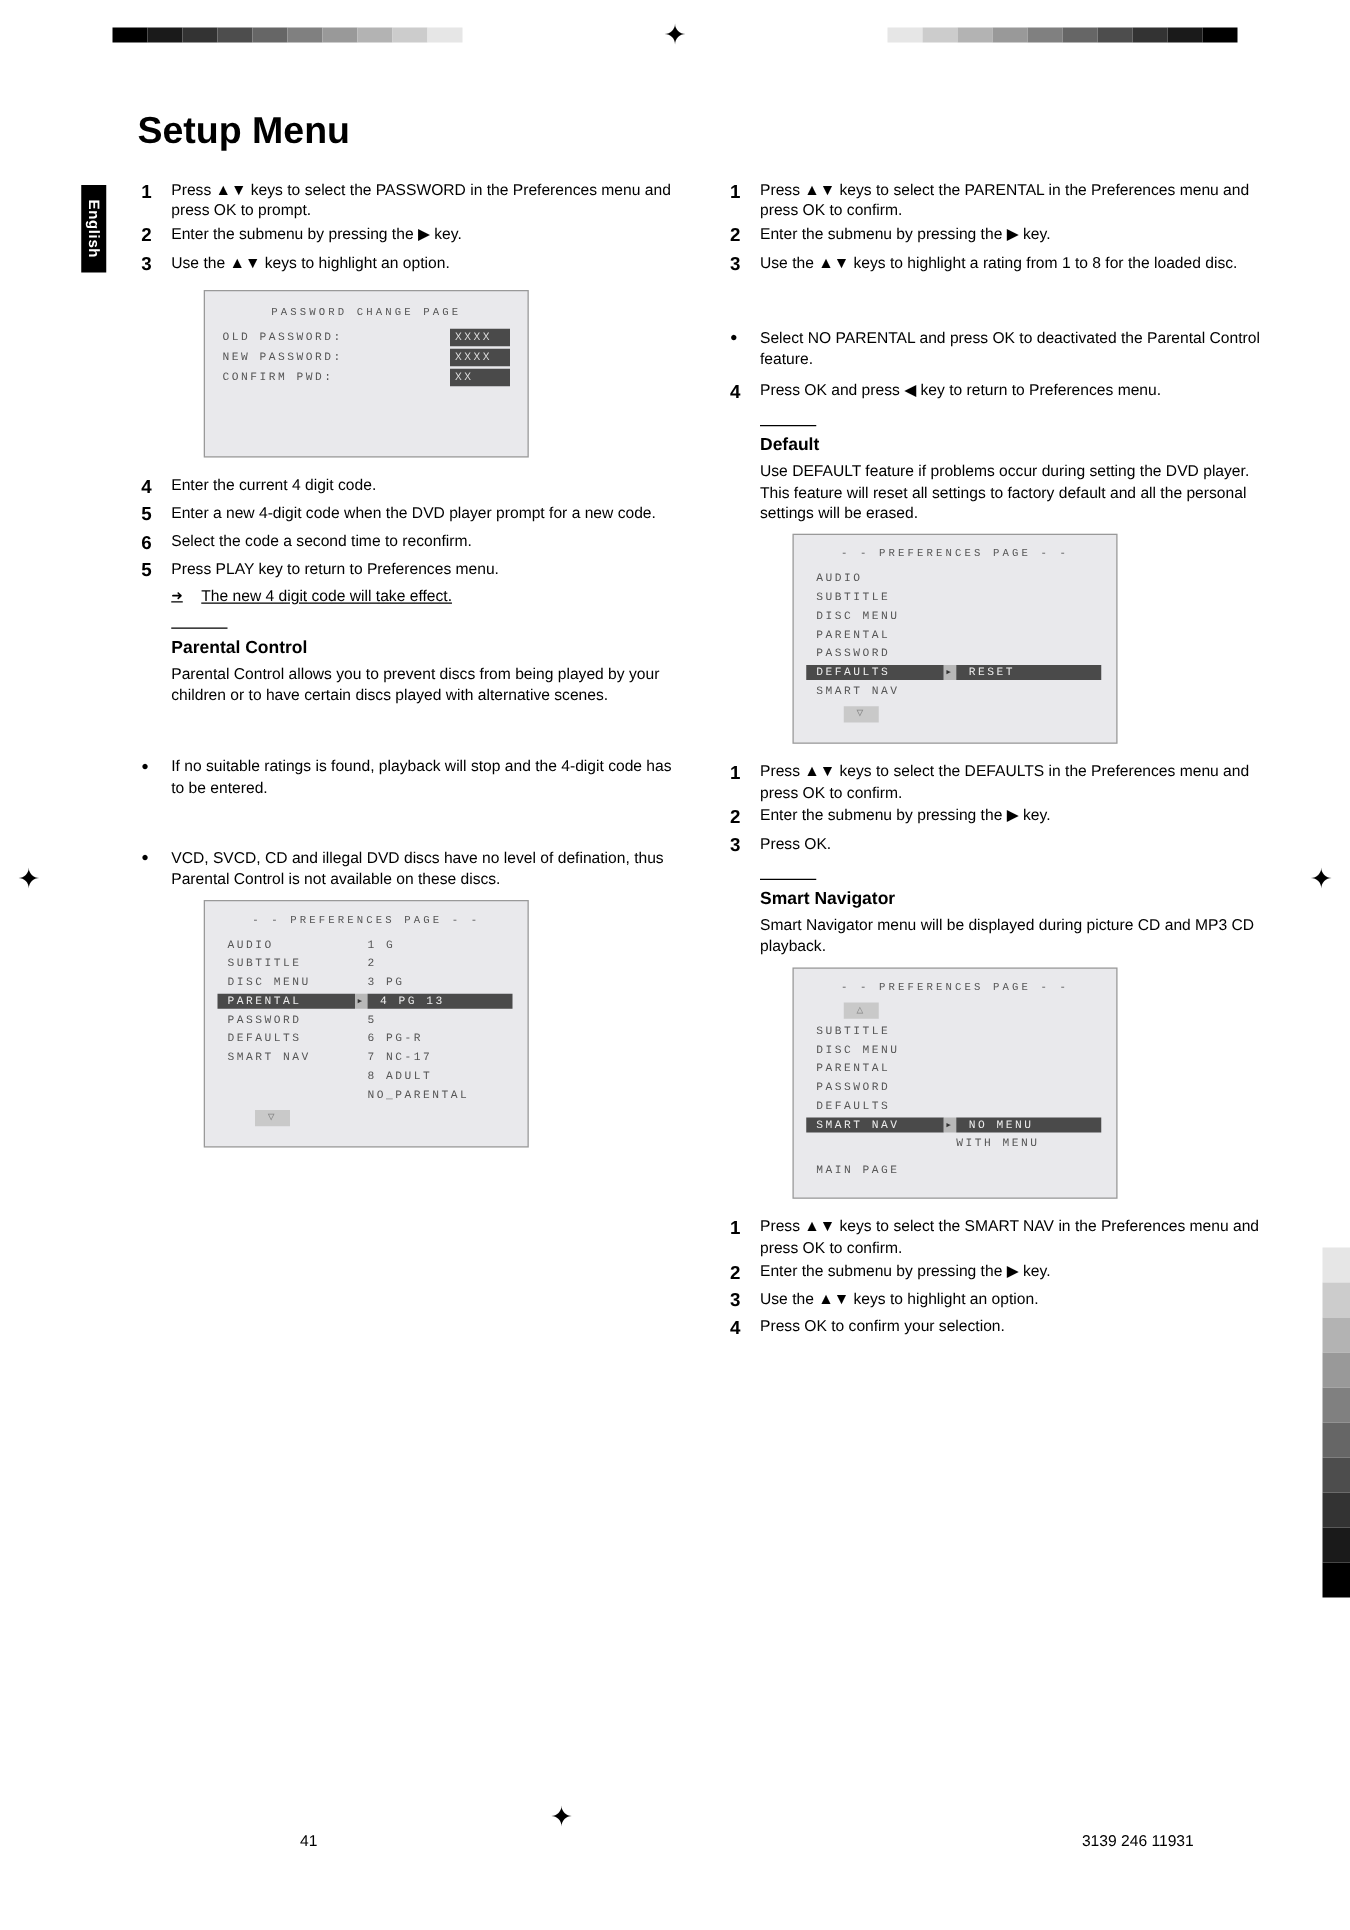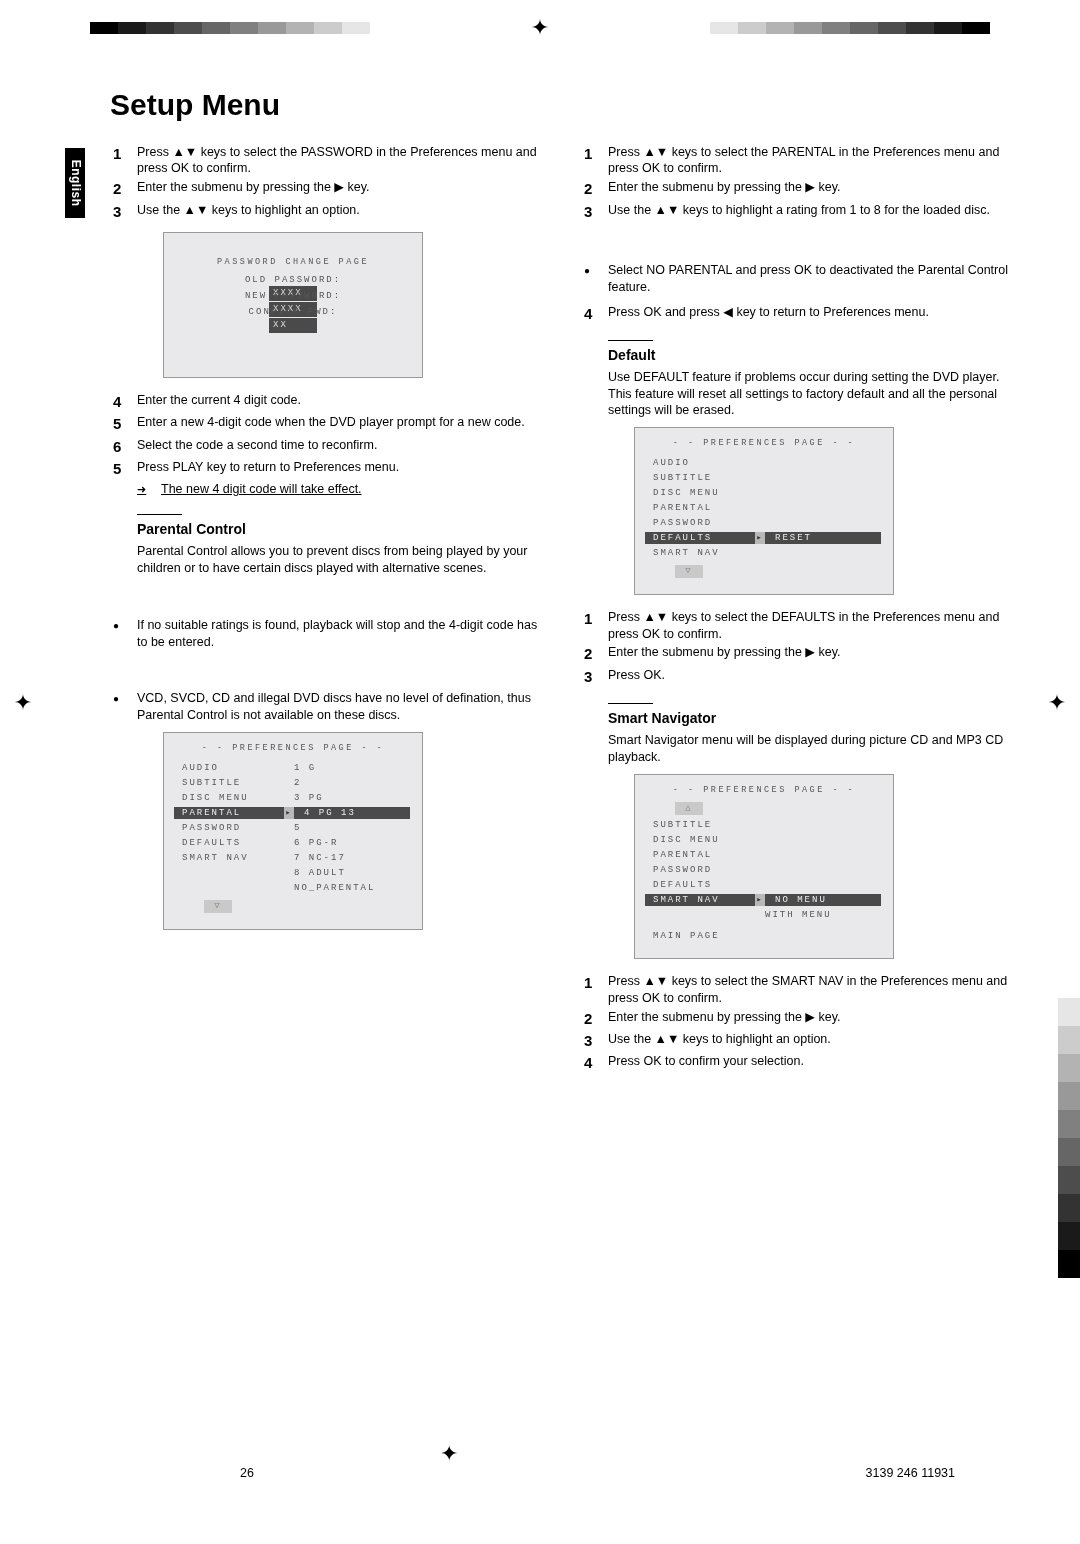--- a/index.html
+++ b/index.html
@@ -110,22 +110,22 @@
   .osd-lcol { width:120px; padding-left:18px; box-sizing:border-box; }
   .osd-rcol { flex:1; padding-left:10px; }
   .osd-row.sel .osd-lcol { background:#4a4a4a; color:#eee; margin-left:10px; padding-left:8px; width:110px; }
   .osd-row.sel .osd-mid { width:10px; background:#b8b8b8; text-align:center; color:#333;}
   .osd-row.opt-sel .osd-rcol { background:#4a4a4a; color:#eee; margin-right:12px; }
   .osd .scroll { margin-left:40px; width:28px; height:13px; background:#c9c9c9; color:#888; text-align:center; margin-top:4px;}
   .osd .scroll-up { margin-bottom:2px; margin-top:0; }
   .osd .main-page-row { margin-top:8px; padding-left:18px; }
 
   
-  .osd-pw { padding:24px 14px 55px 14px; }
-  .osd-pw .line { display:flex; justify-content:space-between; height:16px; align-items:center;flex-direction:column; }
+  .osd-pw { padding:12px 14px 55px 14px; }
+  .osd-pw .line { display:flex; justify-content:space-between; height:16px; align-items:center; }
   .osd-pw .val { background:#4a4a4a; color:#ddd; padding:1px 4px; min-width:40px; text-align:left; }
 
   .page-num { position:absolute; bottom:62px; left:240px; font-size:12.5px; }
   .part-num { position:absolute; bottom:62px; right:125px; font-size:12.5px; }
 </style>
 </head>
 <body>
 
 <div class="page">
 
@@ -183,21 +183,21 @@
     <div class="lang-tab">
         <span>English</span>
       </div>
 
     <div class="cols">
 
       <div class="block">
         <ol class="numlist" id="pw-a">
             <li>
               <span class="n">1</span>
-              <span class="t">Press ▲▼ keys to select the PASSWORD in the Preferences menu and press OK to confirm.</span>
+              <span class="t">Press ▲▼ keys to select the PASSWORD in the Preferences menu and press OK to prompt.</span>
             </li>
             <li>
               <span class="n">2</span>
               <span class="t">Enter the submenu by pressing the ▶ key.</span>
             </li>
             <li>
               <span class="n">3</span>
               <span class="t">Use the ▲▼ keys to highlight an option.</span>
             </li>
           </ol>
@@ -436,16 +436,16 @@
               <span class="n">4</span>
               <span class="t">Press OK to confirm your selection.</span>
             </li>
         </ol>
       </div>
 
     </div>
 
   </div>
 
-  <div class="page-num">26</div>
+  <div class="page-num">41</div>
   <div class="part-num">3139 246 11931</div>
 
 </div>
 
 </body></html>

